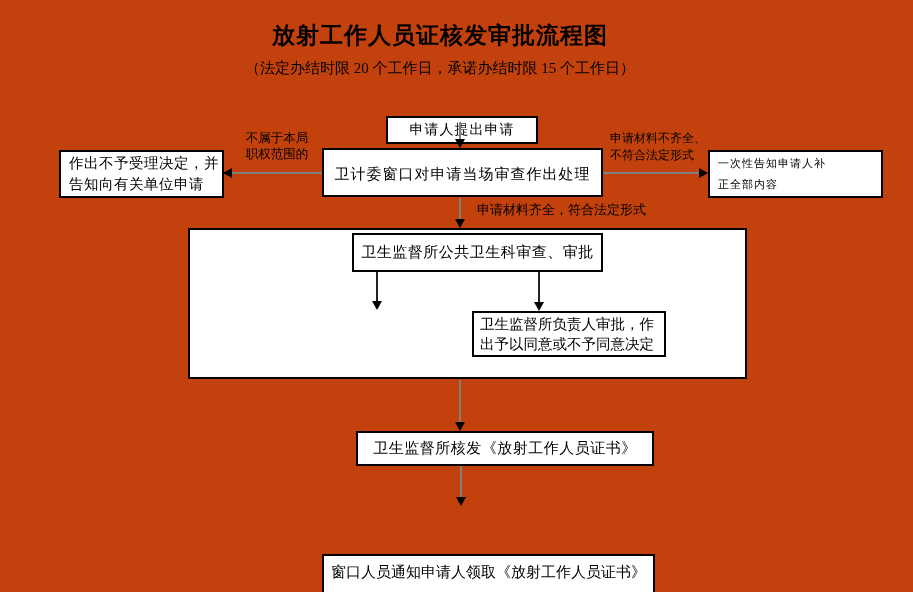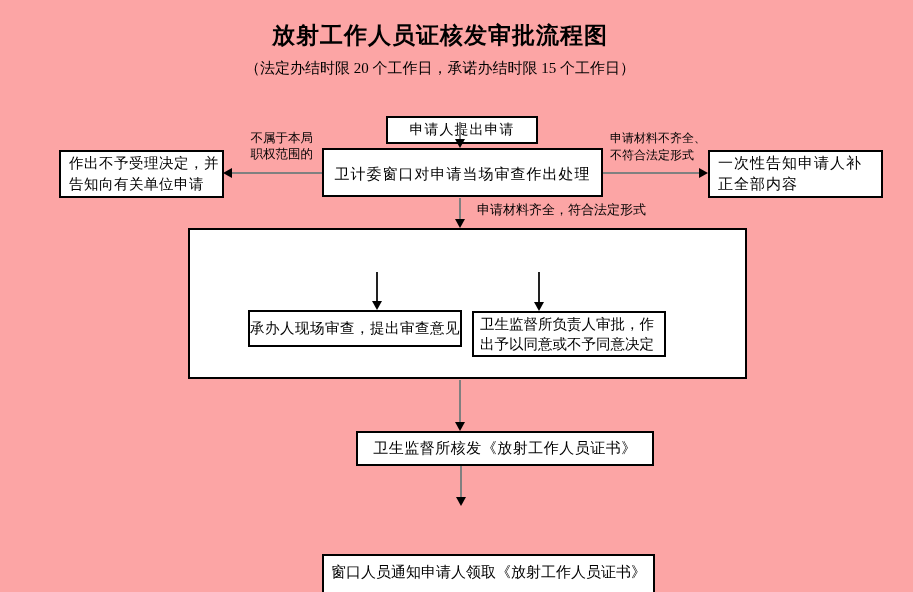--- a/index.html
+++ b/index.html
@@ -4,21 +4,21 @@
 <style>
   html, body {
     margin: 0;
     padding: 0;
     background: #ffffff;
   }
   #canvas {
     position: relative;
     width: 913px;
     height: 592px;
-    background: #fca5a5;
+    background: #c2410c;
     font-family: "Liberation Serif", "DejaVu Serif", serif;
     color: #000000;
     overflow: hidden;
   }
   .abs { position: absolute; box-sizing: border-box; }
 
   .page-title {
     left: 140px; top: 20px; width: 600px;
     text-align: center;
     font-size: 23px;
@@ -41,33 +41,33 @@
     justify-content: center;
     text-align: center;
     font-size: 14px;
     line-height: 1.4;
   }
   .multiline { white-space: pre-line; }
 
   .node-apply          { left: 386px; top: 94px;  width: 152px; height: 28px; font-size: 14px; letter-spacing: 1px; margin-top: 22px; }
   .node-window-review  { left: 322px; top: 148px; width: 281px; height: 49px; align-items: flex-start; padding-top: 14px; font-size: 15px; letter-spacing: 1px; }
   .node-reject         { left: 59px;  top: 150px; width: 165px; height: 48px; justify-content: flex-start; text-align: left; padding-left: 8px; font-size: 14.5px; line-height: 21px; letter-spacing: 0.5px; }
-  .node-supplement     { left: 708px; top: 150px; width: 175px; height: 48px; justify-content: flex-start; text-align: left; padding-left: 8px; font-size: 15px; line-height: 21px; letter-spacing: 1px; }
+  .node-supplement     { left: 708px; top: 150px; width: 175px; height: 48px; justify-content: flex-start; text-align: left; padding-left: 8px; font-size: 11px; line-height: 21px; letter-spacing: 1px; }
   .review-container    { left: 188px; top: 228px; width: 559px; height: 151px; border: 2px solid #000; background: #fff; }
   .node-dept-review    { left: 352px; top: 233px; width: 251px; height: 39px; font-size: 15px; letter-spacing: 0.5px; white-space: nowrap; }
   .node-site-review    { left: 248px; top: 310px; width: 214px; height: 37px; font-size: 14.5px; letter-spacing: 0.5px; white-space: nowrap; }
   .node-leader         { left: 472px; top: 311px; width: 194px; height: 46px; justify-content: flex-start; text-align: left; padding: 2px 6px; font-size: 14.5px; line-height: 20px; }
   .node-issue          { left: 356px; top: 431px; width: 298px; height: 35px; font-size: 15px; letter-spacing: 0.5px; white-space: nowrap; }
   .node-pickup         { left: 322px; top: 506px; width: 333px; height: 47px; align-items: flex-start; padding-top: 6px; font-size: 15px; white-space: nowrap; margin-top: 48px; }
 
   .branch-label {
     font-size: 12.5px;
     line-height: 16px;
   }
-  .label-jurisdiction { left: 241px; top: 130px; width: 72px;  text-align: right; }
+  .label-jurisdiction { left: 241px; top: 130px; width: 72px;  text-align: center; }
   .label-incomplete   { left: 610px; top: 130px; width: 104px; text-align: left; font-size: 12px; line-height: 16.5px; }
   .label-complete     { left: 477px; top: 202px; font-size: 13px; white-space: nowrap; }
 
   .vline { width: 2px;  background: #808080; }
   .hline { height: 2px; background: #808080; }
   .vline.dark { background: #222222; }
 
   .arrow-down {
     width: 0; height: 0;
     border-left: 5px solid transparent;
@@ -114,27 +114,27 @@
   <div class="abs hline" style="left:603px; top:172px; width:97px;"></div>
   <div class="abs arrow-right" style="left:699px; top:168px;"></div>
   <div class="abs node multiline node-supplement">一次性告知申请人补
 正全部内容</div>
 
   <div class="abs vline" style="left:459px; top:198px; height:21px;"></div>
   <div class="abs arrow-down" style="left:455px; top:219px;"></div>
   <div class="abs branch-label label-complete">申请材料齐全，符合法定形式</div>
 
   <div class="abs review-container"></div>
+  <div class="abs node node-dept-review">卫生监督所公共卫生科审查、审批</div>
 
   <div class="abs vline dark" style="left:376px; top:272px; height:29px;"></div>
   <div class="abs arrow-down" style="left:372px; top:301px;"></div>
   <div class="abs vline dark" style="left:538px; top:272px; height:30px;"></div>
   <div class="abs arrow-down" style="left:534px; top:302px;"></div>
 
-  <div class="abs node node-site-review">承办人现场审查，提出审查意见</div>
   <div class="abs node multiline node-leader">卫生监督所负责人审批，作
 出予以同意或不予同意决定</div>
 
   <div class="abs vline" style="left:459px; top:380px; height:42px;"></div>
   <div class="abs arrow-down" style="left:455px; top:422px;"></div>
 
   <div class="abs node node-issue">卫生监督所核发《放射工作人员证书》</div>
 
   <div class="abs vline" style="left:460px; top:466px; height:31px;"></div>
   <div class="abs arrow-down" style="left:456px; top:497px;"></div>

